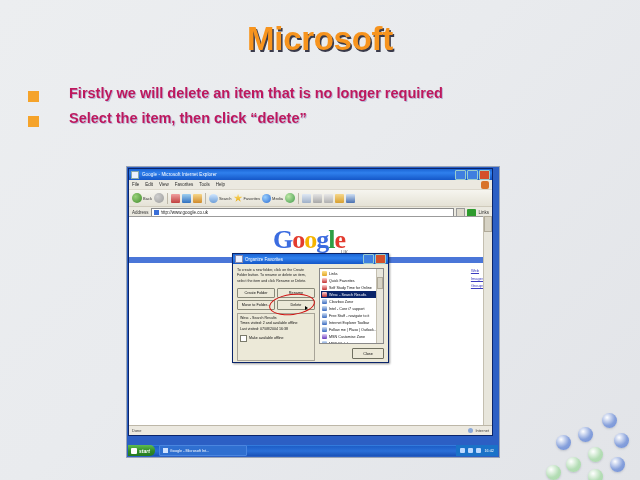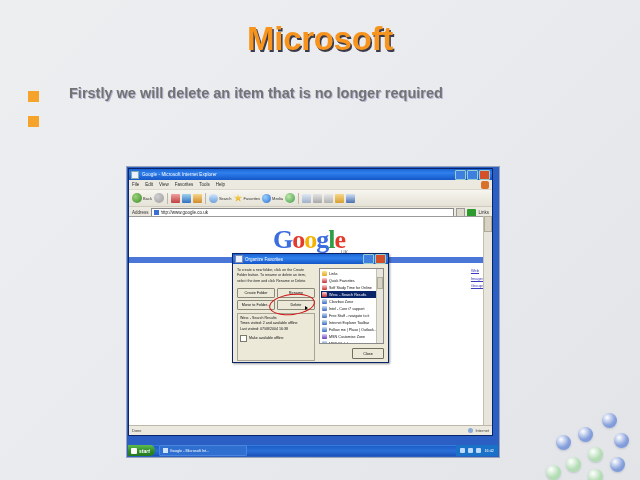--- a/index.html
+++ b/index.html
@@ -16,21 +16,21 @@
     text-shadow:1.5px 1.5px 0 #3a3a4a;
     letter-spacing:-0.3px;
   }
   .bullets{position:absolute;left:28px;top:85px;width:600px;}
   .bullet-row{display:flex;align-items:flex-start;margin-bottom:8px;}
   .bullet-marker{
     width:11px;height:11px;background:#F5A32A;flex:0 0 auto;
     margin-top:6px;margin-right:30px;
   }
   .bullet-text{
-    font-size:14.5px;font-weight:bold;color:#737373;
+    font-size:14.5px;font-weight:bold;color:#be185d;
     text-shadow:1px 1px 0 #b9b9d8;line-height:1.15;
   }
   
   .bubbles{position:absolute;right:0;bottom:0;width:130px;height:75px;}
   .bub{position:absolute;border-radius:50%;}
   
   .shot{
     position:absolute;left:127px;top:167px;width:372px;height:290px;
     background:#2C5FC4;
     box-shadow:0 0 0 1px #9aa4b4;
@@ -129,20 +129,21 @@
 
 <div class="slide-title">Microsoft</div>
 
 <div class="bullets">
   <div class="bullet-row">
     <span class="bullet-marker"></span>
     <span class="bullet-text">Firstly we will delete an item that is no longer required</span>
   </div>
   <div class="bullet-row">
     <span class="bullet-marker"></span>
+    <span class="bullet-text">Select the item, then click “delete”</span>
   </div>
 </div>
 
 <div class="shot">
 
   <div class="ie-win">
 
     <div class="ie-title">
       <span class="ttl-ico"></span>
       <span class="ttl-txt">Google - Microsoft Internet Explorer</span>

